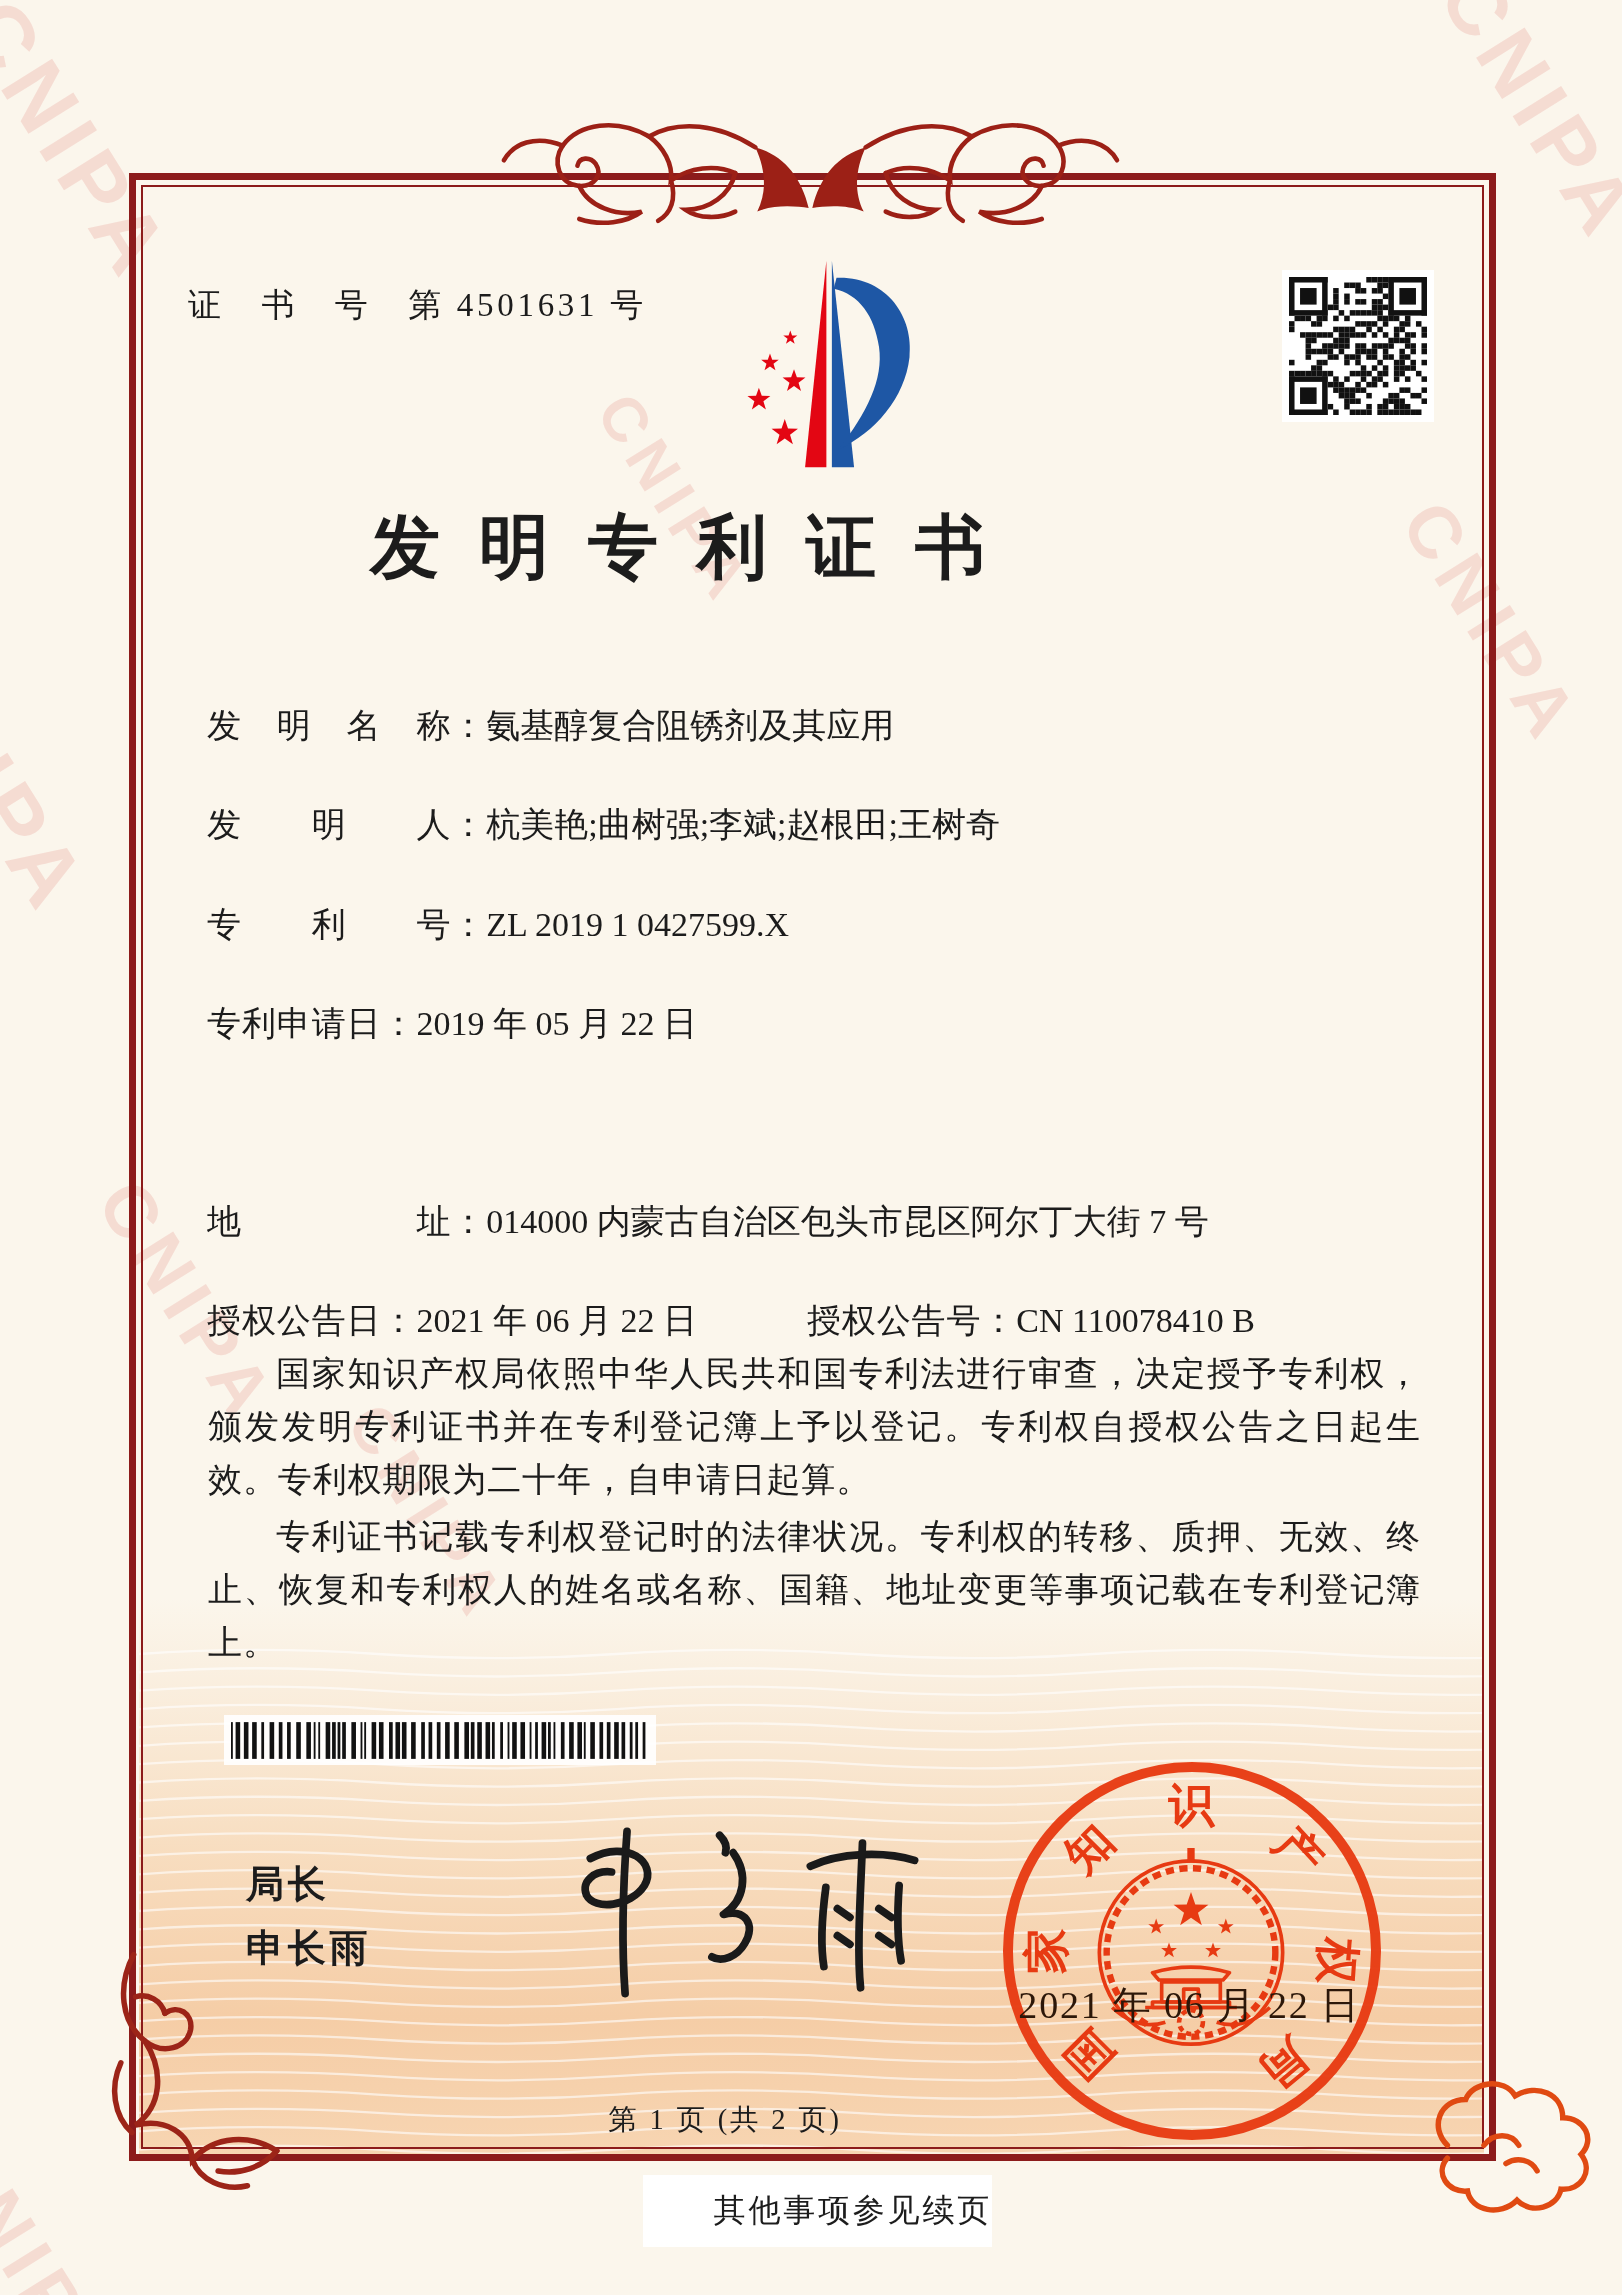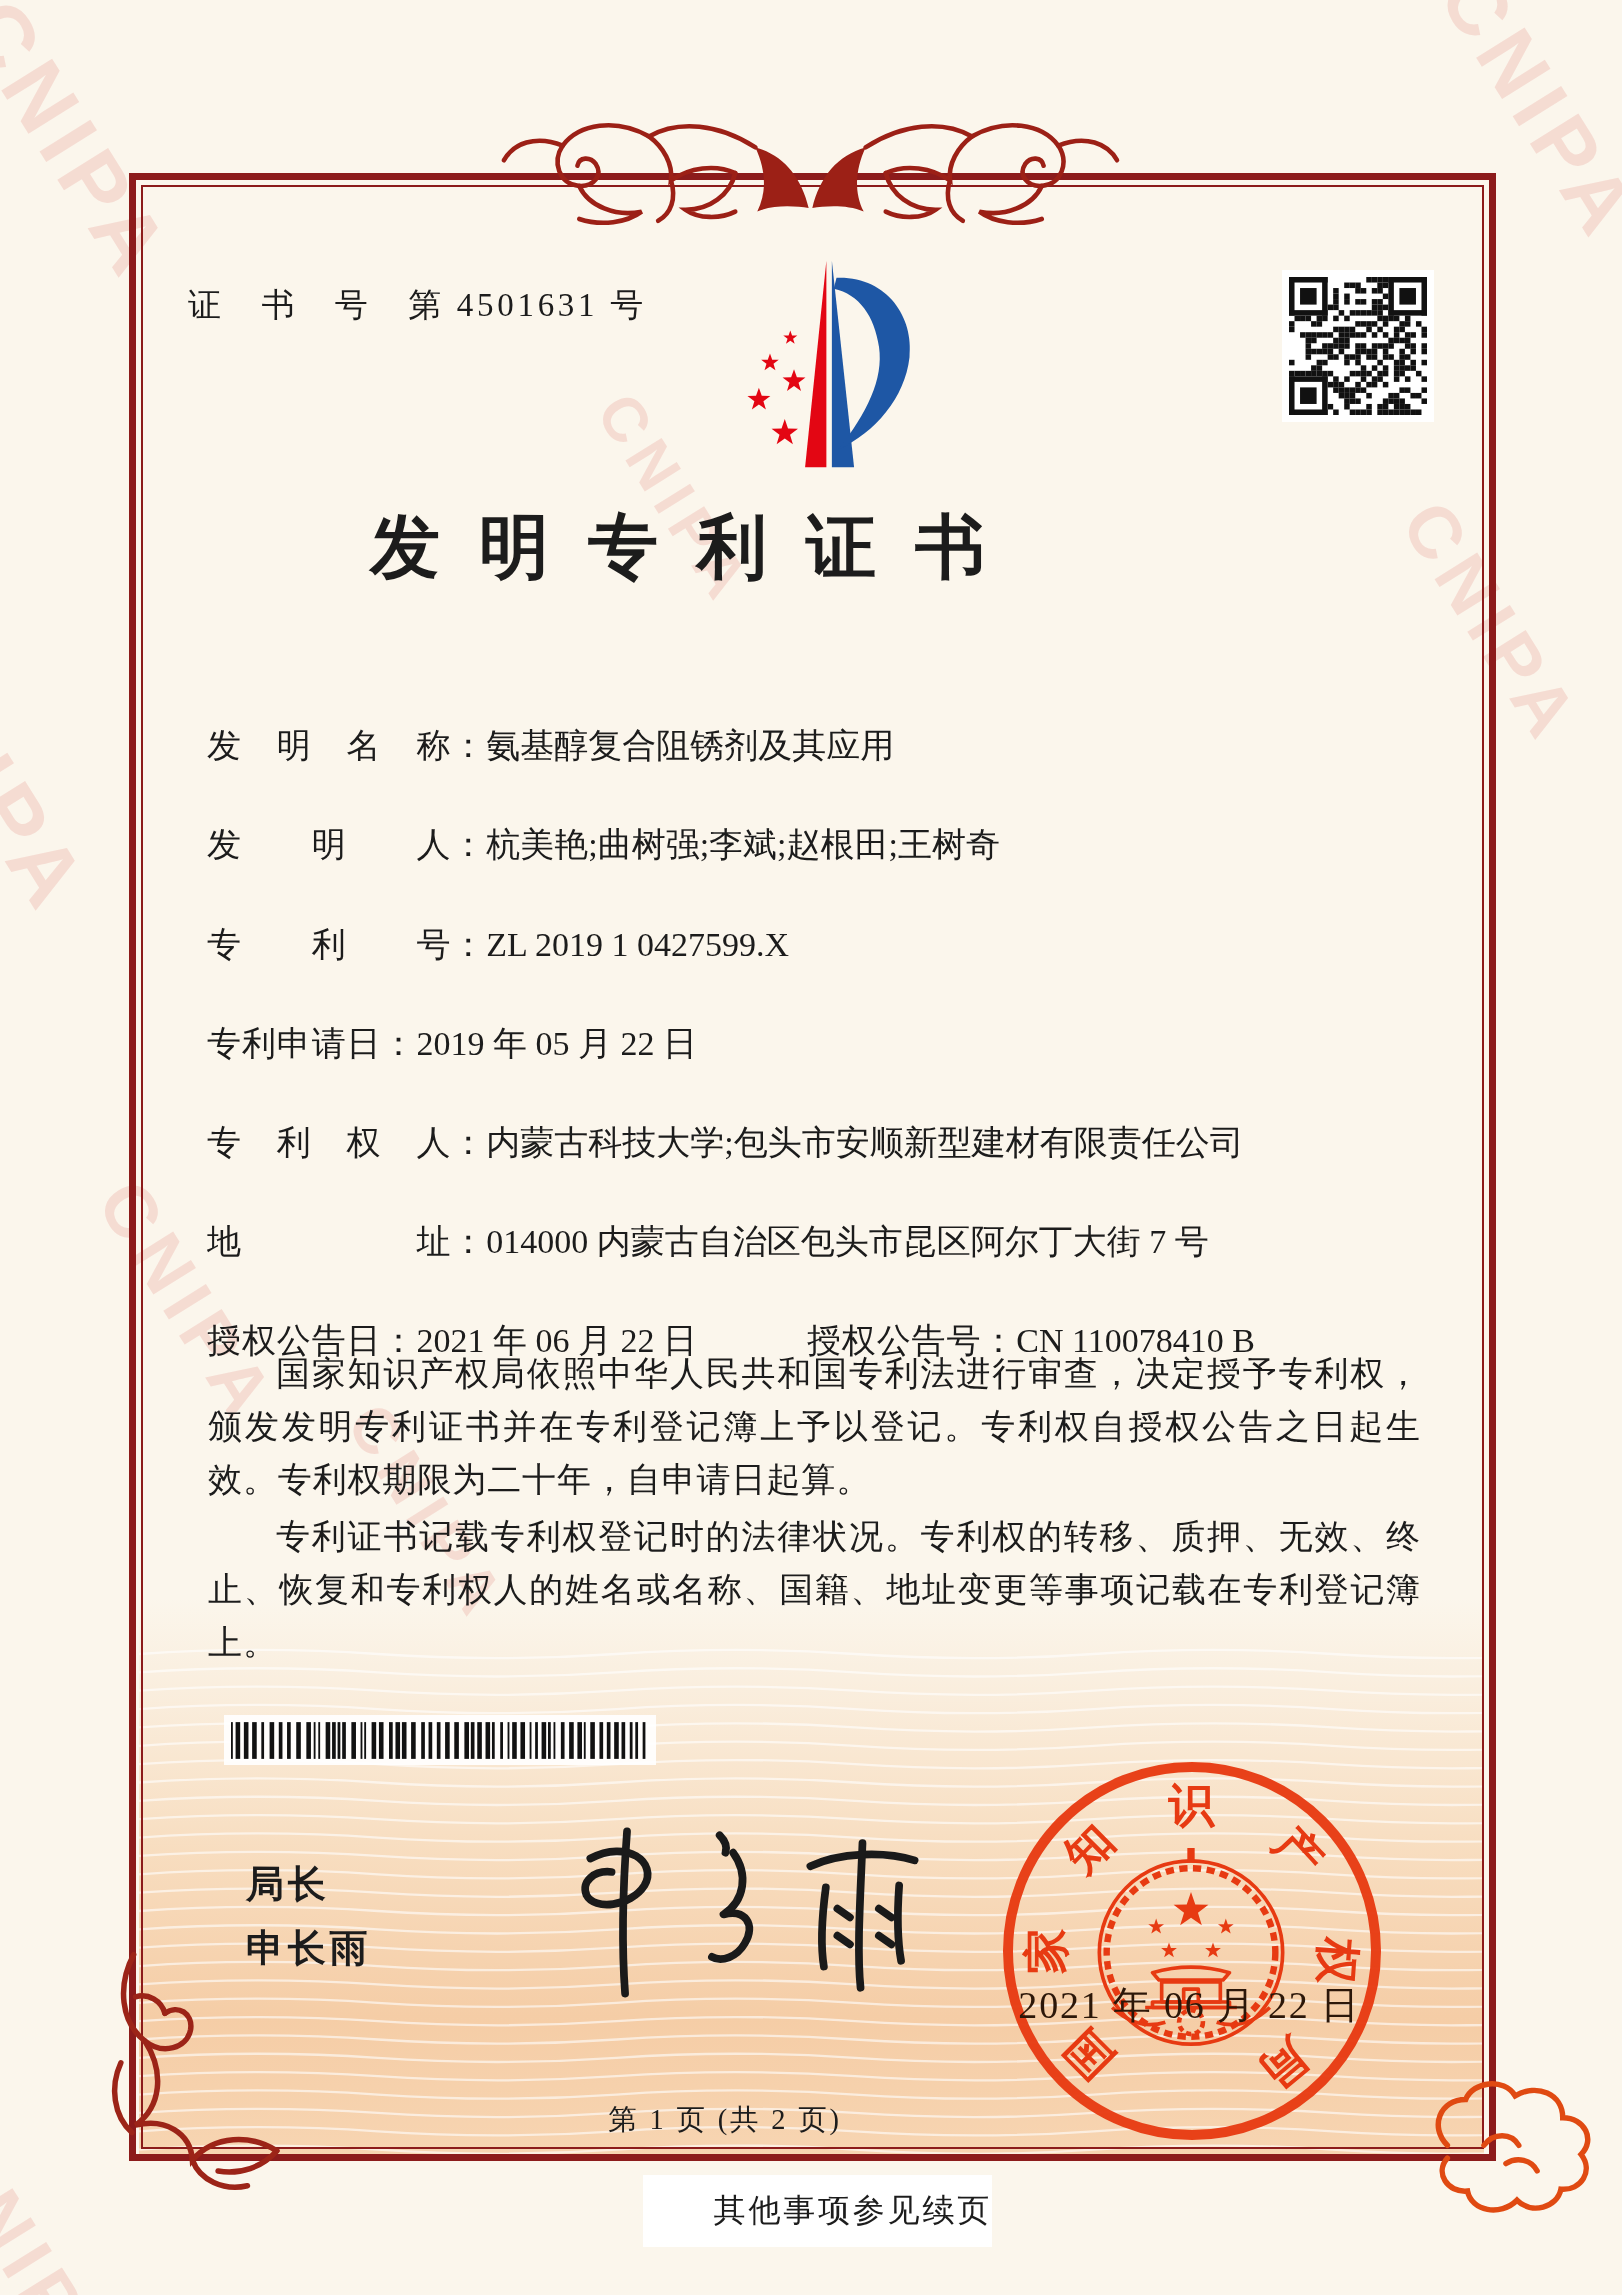--- a/index.html
+++ b/index.html
@@ -26,21 +26,21 @@
   .bottom-grad svg{position:absolute; left:0; bottom:0;}
   
   .cert-no{position:absolute; left:188px; top:283px; font-size:33px; letter-spacing:3.7px; z-index:5;}
   .logo{position:absolute; left:727px; top:250px; width:195px; height:231px; z-index:5;}
   .qr{position:absolute; left:1282px; top:270px; width:152px; height:152px; background:#fff;
       padding:7.3px; box-sizing:border-box; z-index:5;}
   .title{position:absolute; left:0; top:501px; width:1355px; text-align:center;
     font-size:70px; font-weight:bold; letter-spacing:39px; text-indent:39px; z-index:5;}
   
   .row{position:absolute; left:207px; width:1221px; font-size:34px; line-height:42px;
-    white-space:nowrap; z-index:5;margin-top:20px;}
+    white-space:nowrap; z-index:5;}
   .row .lbl{letter-spacing:0.9px;}
   .row .pair2{margin-left:110px;}
   
   .body-text{position:absolute; left:204px; top:1343px; width:1221px; z-index:5;}
   .body-text p{margin:4px; font-size:34px; line-height:53px; text-indent:2em;
     text-align:justify; letter-spacing:0.9px;}
   
   .barcode-box{position:absolute; left:224px; top:1715px; width:432px; height:50px;
     background:rgba(255,255,255,.9); z-index:5; display:flex; align-items:center; justify-content:center;}
   
@@ -426,23 +426,20 @@
   </div>
   <div class="row" style="top:804px">
     <span class="lbl">发　　明　　人：</span><span class="val">杭美艳;曲树强;李斌;赵根田;王树奇</span>
   </div>
   <div class="row" style="top:904px">
     <span class="lbl">专　　利　　号：</span><span class="val">ZL 2019 1 0427599.X</span>
   </div>
   <div class="row" style="top:1003px">
     <span class="lbl">专利申请日：</span><span class="val">2019 年 05 月 22 日</span>
   </div>
-  <div class="row" style="top:1102px">
-    <span class="lbl">专　利　权　人：</span><span class="val">内蒙古科技大学;包头市安顺新型建材有限责任公司</span>
-  </div>
   <div class="row" style="top:1201px">
     <span class="lbl">地　　　　　址：</span><span class="val">014000 内蒙古自治区包头市昆区阿尔丁大街 7 号</span>
   </div>
   <div class="row" style="top:1300px">
     <span class="lbl">授权公告日：</span><span class="val">2021 年 06 月 22 日</span><span class="pair2"><span class="lbl">授权公告号：</span><span class="val">CN 110078410 B</span></span>
   </div>
 
   <div class="body-text">
     <p>国家知识产权局依照中华人民共和国专利法进行审查，决定授予专利权，颁发发明专利证书并在专利登记簿上予以登记。专利权自授权公告之日起生效。专利权期限为二十年，自申请日起算。</p>
     <p>专利证书记载专利权登记时的法律状况。专利权的转移、质押、无效、终止、恢复和专利权人的姓名或名称、国籍、地址变更等事项记载在专利登记簿上。</p>

